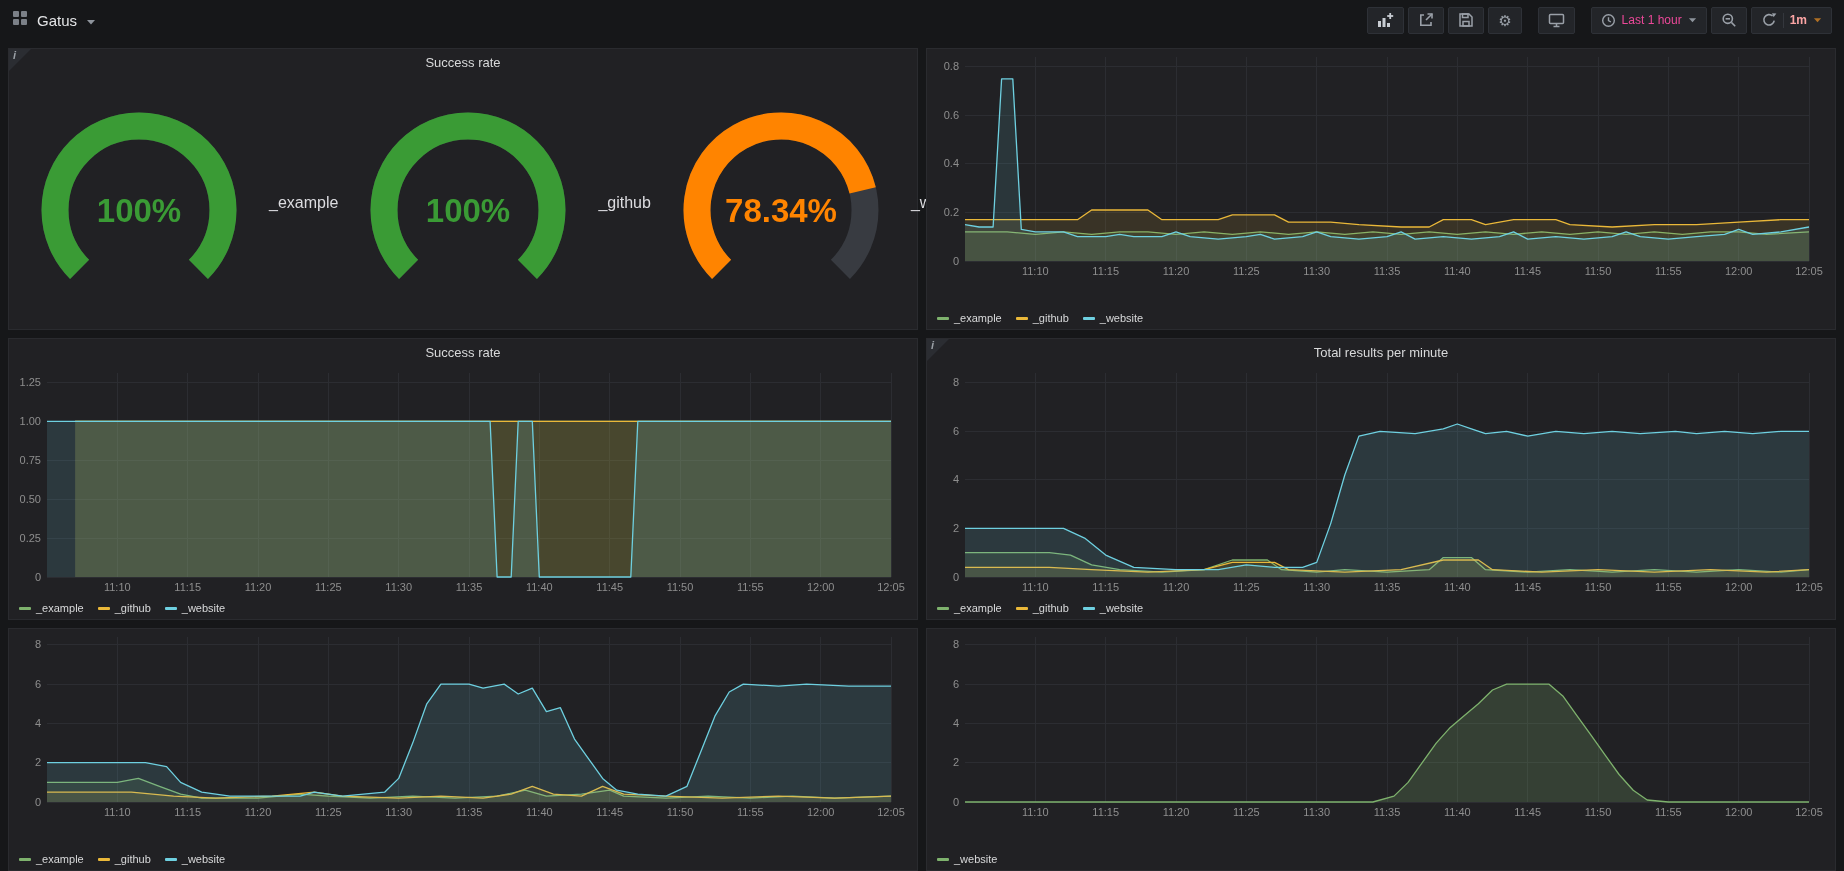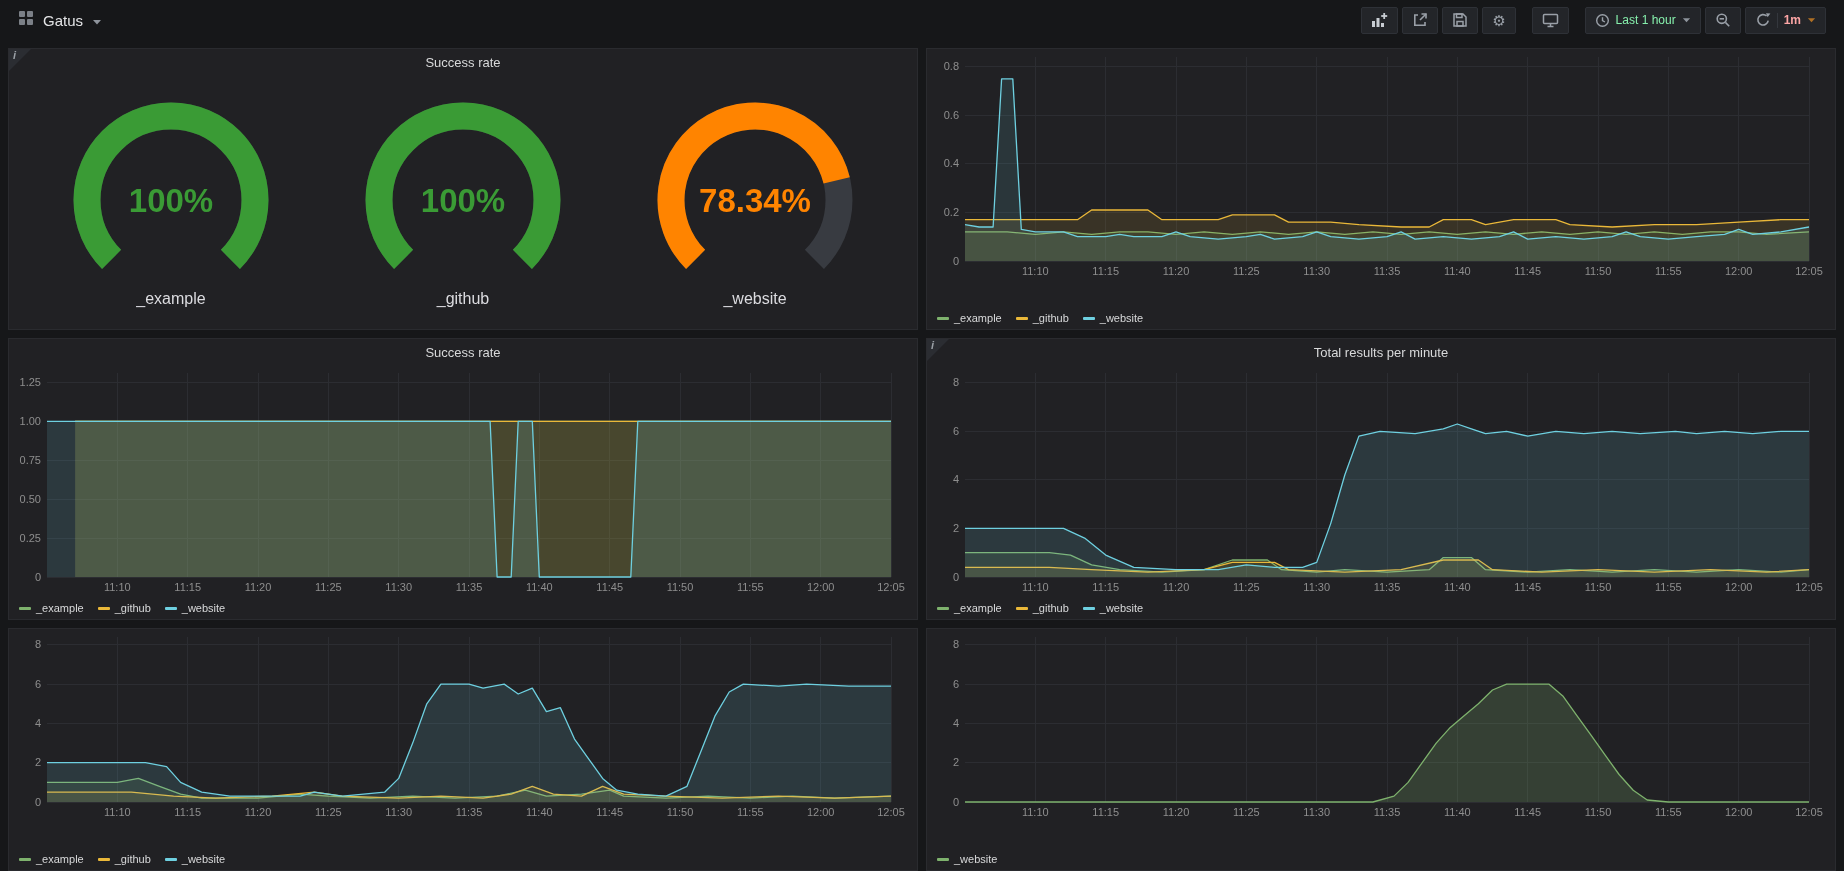--- a/index.html
+++ b/index.html
@@ -1,48 +1,48 @@
 <!DOCTYPE html>
 <html><head>
 <meta charset="utf-8">
 <style>
   * { margin:0; padding:0; box-sizing:border-box; }
   html,body { width:1844px; height:871px; background:#161719; overflow:hidden;
               font-family:"Liberation Sans", sans-serif; }
 
   
   .navbar { height:40px; display:flex; align-items:center; justify-content:space-between;
-            padding:0 18px; background:#161719; }
+            padding:0 12px; background:#161719; }
   .nav-left { display:flex; align-items:center; gap:9px; }
   .dash-title { color:#e3e4e6; font-size:15px; cursor:pointer; }
   .nav-right { display:flex; align-items:center; gap:4px; }
   .nbtn { display:flex; align-items:center; gap:6px; height:27px; padding:0 9px;
           background:#232529; border:1px solid #2e3137; border-radius:2px;
           color:#9aa0a8; font-size:12px; cursor:pointer; font-family:inherit; }
-  .nbtn.txt { color:#86efac; }
+  .nbtn.txt { color:#ec4899; }
   .nsep { width:8px; }
   .gear-glyph { font-size:15px; color:#9aa0a8; line-height:1; }
   .refresh-divider { width:1px; height:15px; background:#34373d; }
   .interval { color:#fca5a5; font-weight:bold; }
 
   
   .grid { display:grid; grid-template-columns:1fr 1fr; grid-template-rows:282px 282px 243px;
           gap:8px; padding:8px; }
   .panel { background:#212124; border:1px solid #2a2b2f; position:relative;
            display:flex; flex-direction:column; min-width:0; }
   .panel-header { height:26px; flex:0 0 26px; display:flex; align-items:center; justify-content:center;
                   color:#d8d9da; font-size:13px; font-weight:normal; cursor:pointer; }
   .info-corner { position:absolute; top:0; left:0; width:0; height:0;
                  border-top:22px solid #2b2d32; border-right:22px solid transparent; cursor:pointer; }
   .info-corner span { position:absolute; top:-22px; left:4px; color:#9aa0a6;
                       font-size:11px; font-style:italic; font-weight:bold; }
 
   
   .gauges { flex:1; display:flex; align-items:center; justify-content:space-evenly; }
-  .gauge { display:flex; flex-direction:column; align-items:center; }
+  .gauge { display:flex; flex-direction:row; align-items:center; }
   .gauge-label { color:#dcdce0; font-size:16px; margin-top:2px; text-align:center; }
 
   
   .chart-body { flex:1; position:relative; min-height:0; }
   .chart-body svg { display:block; }
   svg text.tick { fill:#8e8e8e; font-size:11px; font-family:"Liberation Sans", sans-serif; }
   svg text.tx { text-anchor:middle; }
   svg text.ty { text-anchor:end; }
   svg line.gridline { stroke:#2c2d32; stroke-width:1; shape-rendering:crispEdges; }
   .legend { height:22px; flex:0 0 22px; display:flex; gap:14px; align-items:center; padding-left:10px; }

